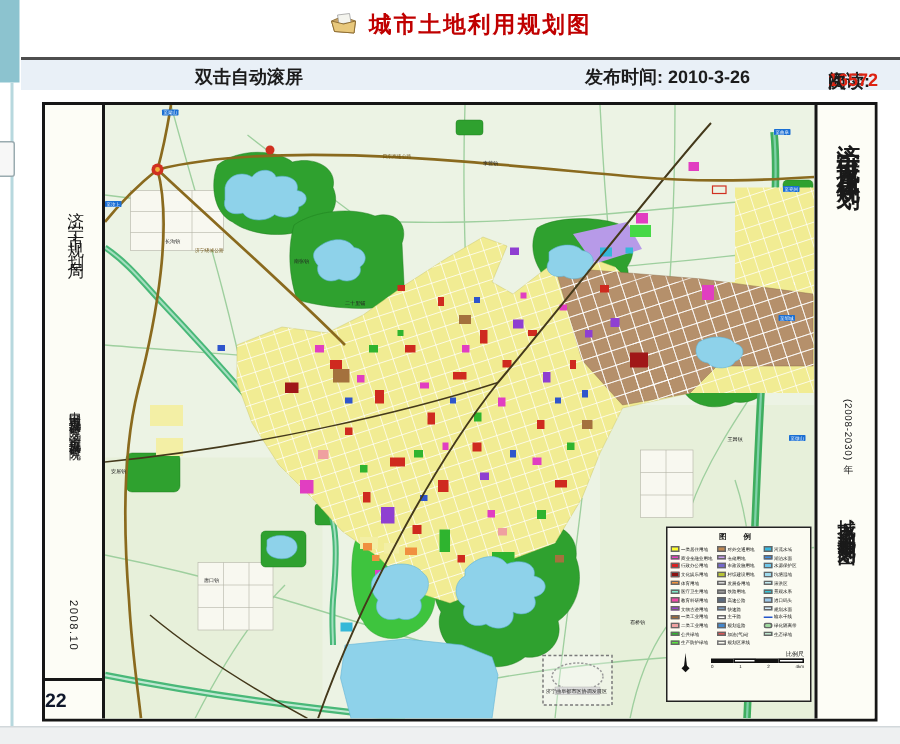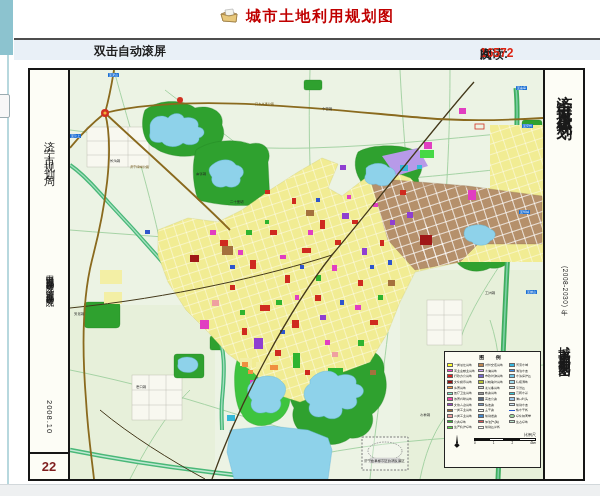--- a/index.html
+++ b/index.html
@@ -11,38 +11,38 @@
   .edge-line{position:absolute;left:7px;top:55px;width:2px;height:441px;background:#b7d8de;}
   .edge-frag{position:absolute;left:-3px;top:94px;width:11px;height:22px;background:#f7f7f7;border:1px solid #9aabb0;border-radius:2px;}
 
   
   .hdr{position:absolute;left:14px;top:0;width:586px;height:38px;}
   .hdr-icon{position:absolute;left:204px;top:6px;width:22px;height:19px;}
   .hdr-title{position:absolute;left:232px;top:7px;font-size:15px;font-weight:bold;color:#c00000;letter-spacing:1.5px;white-space:nowrap;}
 
   
   .meta{position:absolute;left:14px;top:38px;width:586px;height:20px;background:#e9f0f7;border-top:2px solid #4e4e4e;font-size:12px;color:#1c1c1c;font-weight:bold;}
-  .meta span{position:absolute;top:3px;white-space:nowrap;}
+  .meta span{position:absolute;top:3px;white-space:nowrap;margin-left:36px;}
   .m-scroll{left:80px;}
   .m-pub{left:236px;}
   .m-time{left:340px;}
   .m-reads{left:466px;}
   .reads-num{color:#dd2211;}
 
   
   .panel{position:absolute;left:28px;top:68px;width:557px;height:413px;border:2px solid #161616;background:#fdfdf6;display:flex;box-sizing:border-box;}
   .col{position:relative;width:38px;background:#fdfdf6;flex:none;}
   .col-l{border-right:2px solid #161616;}
   .col-r{border-left:2px solid #161616;}
   .vtxt{writing-mode:vertical-rl;text-orientation:upright;position:absolute;left:50%;transform:translateX(-50%);color:#1a1a1a;white-space:nowrap;}
   .lp-agency{top:62px;font-size:11px;letter-spacing:7px;}
   .lp-insts{top:198px;writing-mode:vertical-rl;position:absolute;left:50%;transform:translateX(-50%);}
   .lp-insts span{writing-mode:vertical-rl;text-orientation:upright;font-size:8px;letter-spacing:1px;color:#1a1a1a;display:inline-block;}
   .lp-date{top:330px;font-size:7.5px;text-orientation:mixed;letter-spacing:1px;}
-  .lp-pagebox{position:absolute;left:0;bottom:0;width:100%;height:25px;border-top:2px solid #161616;text-align:center;font-size:13px;font-weight:bold;color:#7f1d1d;line-height:25px;}
+  .lp-pagebox{position:absolute;left:0;bottom:0;width:100%;height:25px;border-top:2px solid #161616;font-size:13px;font-weight:bold;color:#0f172a;line-height:25px;}
   .rp-title{top:13px;font-size:15.5px;font-weight:bold;letter-spacing:3.5px;}
   .rp-sub{top:196px;font-size:6.5px;text-orientation:mixed;letter-spacing:0.5px;}
   .rp-name{top:266px;font-size:12px;font-weight:bold;letter-spacing:2.5px;}
 
   .mapwrap{position:relative;flex:1;overflow:hidden;background:#ecf3e4;}
   .mapwrap svg{position:absolute;left:0;top:0;width:100%;height:100%;}
 
   
   .ml{position:absolute;white-space:nowrap;line-height:1;z-index:3;}
   .ml-town{font-size:3.4px;color:#222;}
@@ -87,20 +87,21 @@
         <path d="M3 8 L10 5 L19 8 L18 16 L5 15 Z" fill="#caa464" stroke="#8a6a30" stroke-width="0.6"></path>
         <path d="M7 4 L15 3 L16 9 L8 10 Z" fill="#f4f4ee" stroke="#999" stroke-width="0.5"></path>
         <path d="M3 8 L11 10 L19 8 L18 16 L5 15 Z" fill="#e8c87c" stroke="#8a6a30" stroke-width="0.6"></path>
       </svg>
     </span>
     <span class="hdr-title">城市土地利用规划图</span>
   </div>
 
   <div class="meta">
     <span class="m-scroll">双击自动滚屏</span>
+    <span class="m-time">发布时间: 2010-3-26</span>
     <span class="m-reads">
         <span>阅读: </span>
         <span class="reads-num">16572</span>
         <span>次</span>
       </span>
   </div>
 
   <div class="panel">
 
     <div class="col col-l">

